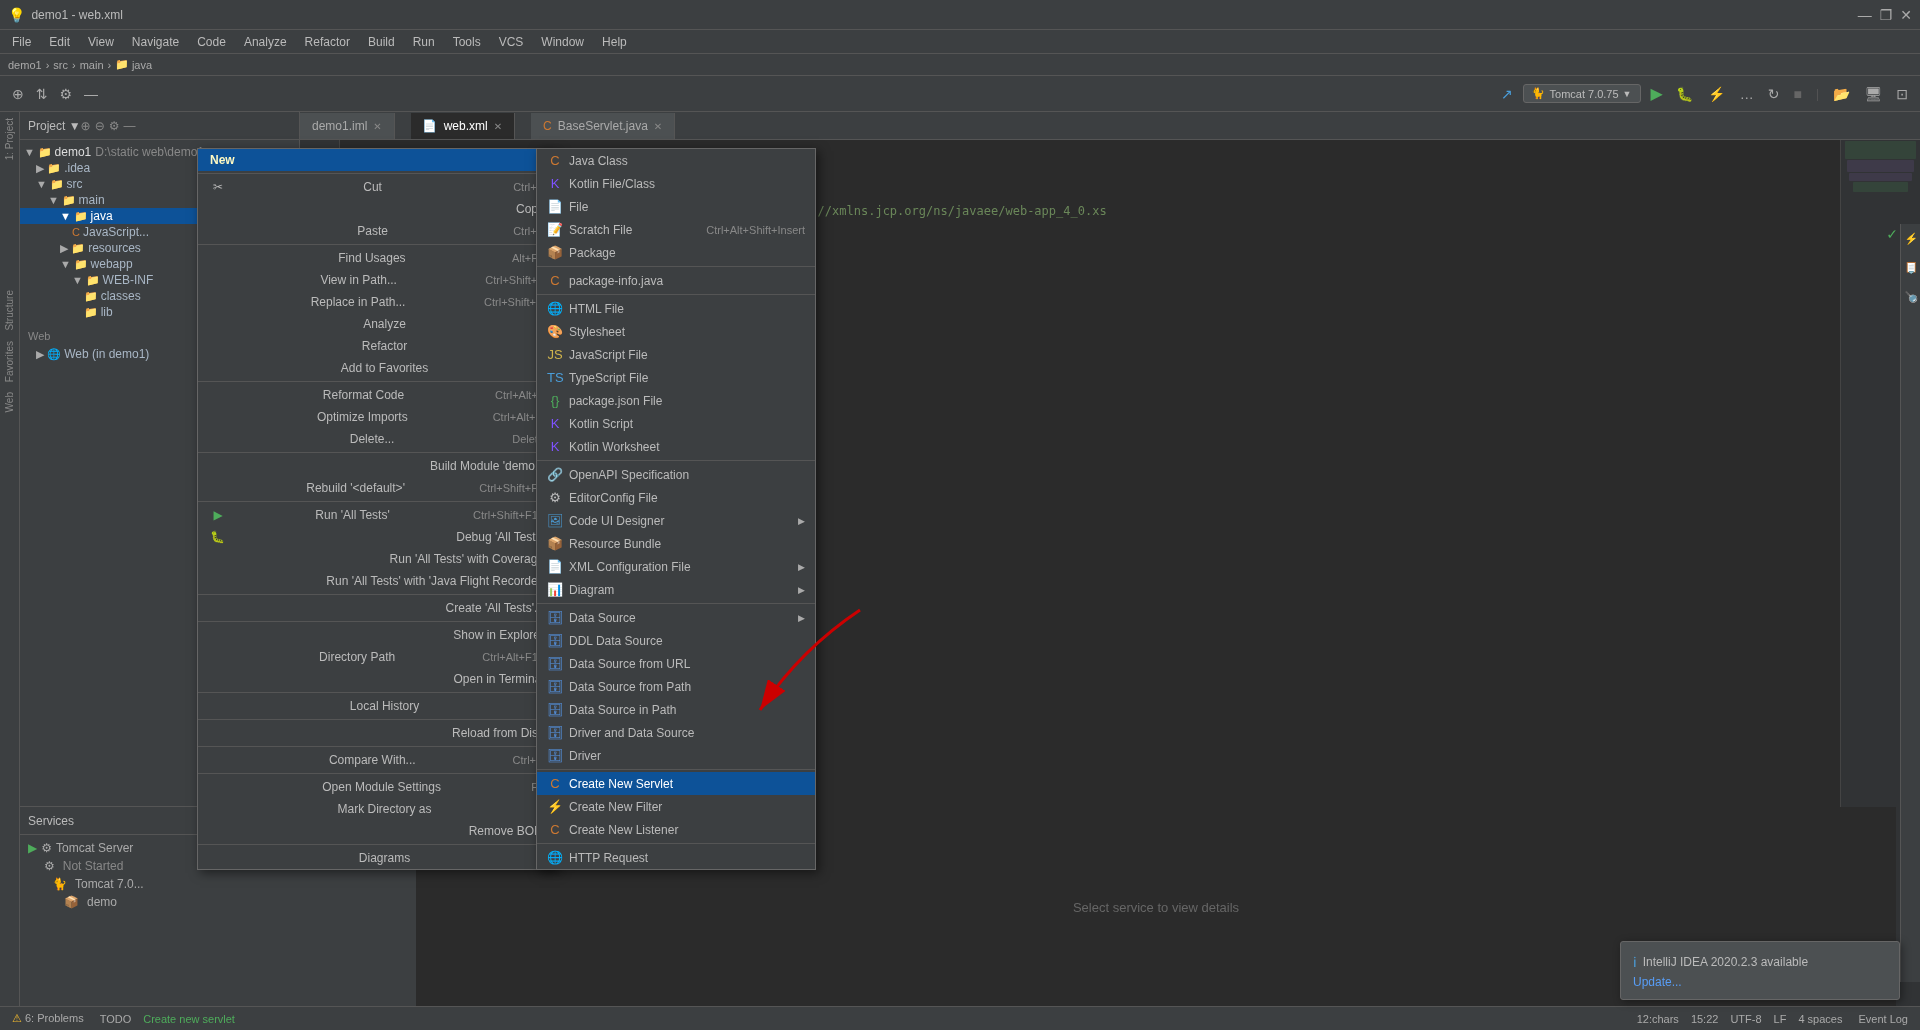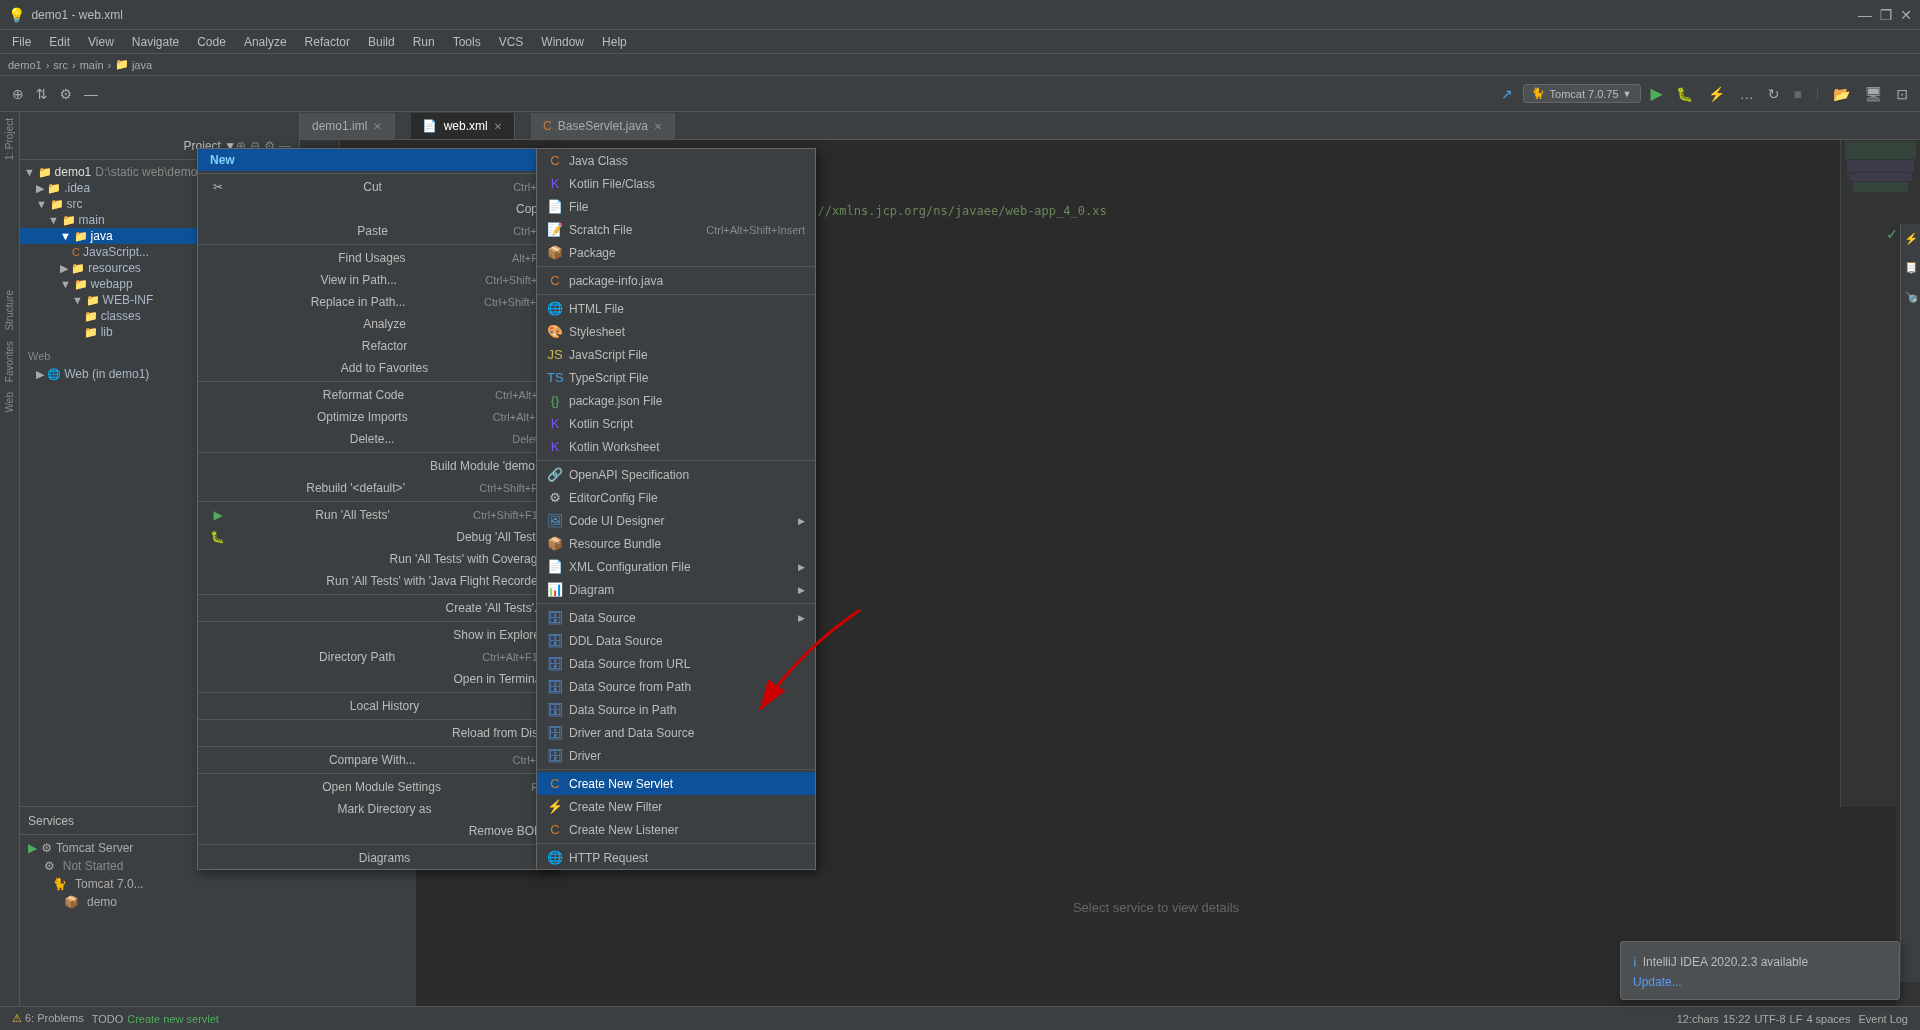--- a/index.html
+++ b/index.html
@@ -130,26 +130,25 @@
       border-right: 1px solid #555;
       display: flex;
       flex-direction: column;
       overflow: hidden;
     }
     .panel-header {
       height: 28px;
       background: #3c3f41;
       display: flex;
       align-items: center;
-      justify-content: flex-end;
+      justify-content: flex-start;
       padding: 0 8px;
       border-bottom: 1px solid #555;
       font-size: 12px;
       color: #bbb;
-      margin-top: 20px;
     }
     .panel-header-icons { display: flex; gap: 4px; }
     .panel-header-icon { color: #888; font-size: 12px; cursor: pointer; }
 
     .tree-content {
       flex: 1;
       overflow: auto;
       padding: 4px 0;
     }
     .tree-item {
@@ -279,22 +278,22 @@
       height: 24px;
       background: #3c3f41;
       display: flex;
       align-items: center;
       justify-content: space-between;
       padding: 0 8px;
       font-size: 11px;
       color: #aaa;
       border-top: 1px solid #555;
     }
-    .statusbar-left { display: flex; align-items: center; }
-    .statusbar-right { display: flex; align-items: center; gap: 4px; }
+    .statusbar-left { display: flex; align-items: center; gap: 8px; }
+    .statusbar-right { display: flex; align-items: center; gap: 12px; }
     .status-btn {
       background: none;
       border: none;
       color: #aaa;
       cursor: pointer;
       font-size: 11px;
       padding: 0 4px;
     }
 
     
@@ -327,21 +326,21 @@
     .ctx-item .ctx-icon { margin-right: 6px; width: 16px; text-align: center; font-size: 12px; }
     .ctx-separator { height: 1px; background: #555; margin: 2px 0; }
     .ctx-section-header {
       padding: 4px 12px;
       color: #bbb;
       font-weight: bold;
       cursor: pointer;
     }
     .ctx-section-header.highlighted {
       background: #0d5298;
-      color: #7dd3fc;
+      color: #fef9c3;
     }
 
     
     #submenu-new {
       position: absolute;
       left: 536px;
       top: 148px;
       width: 280px;
       background: #3c3f41;
       border: 1px solid #666;

